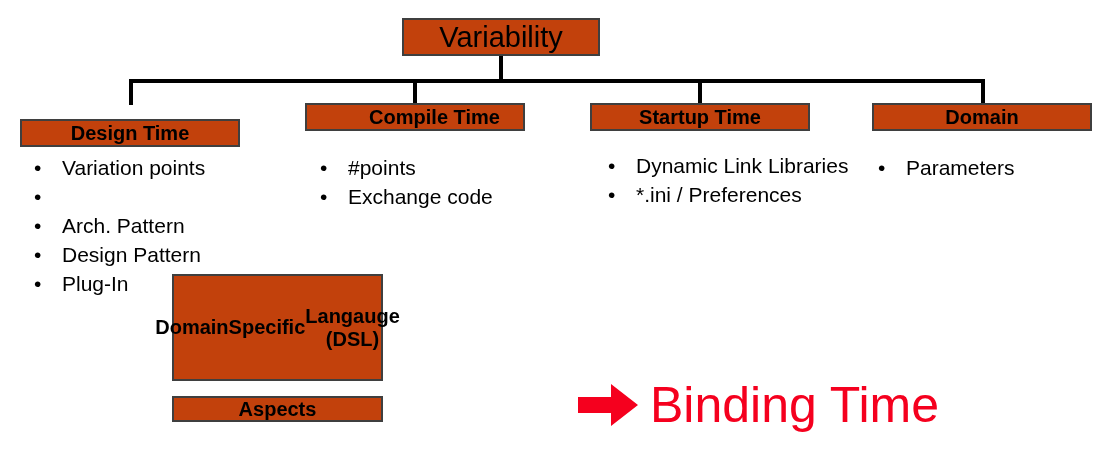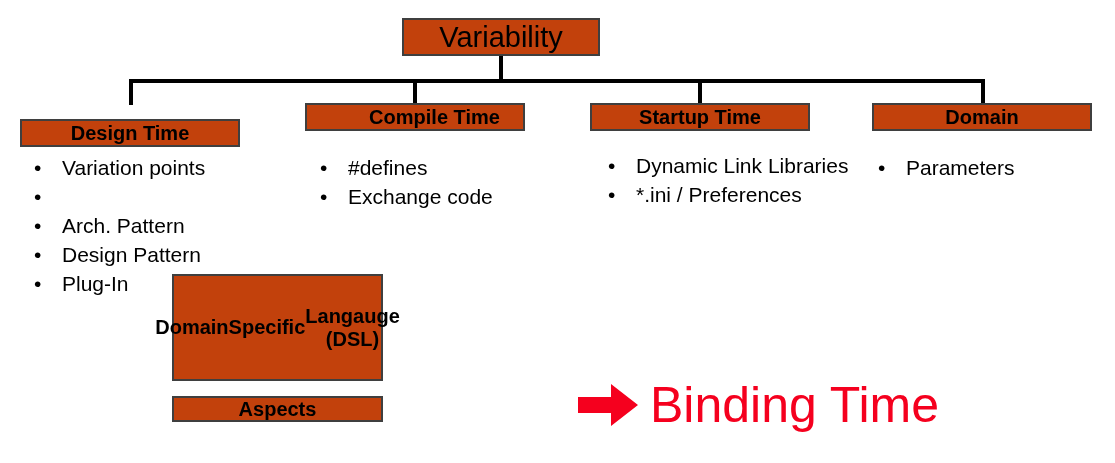--- a/index.html
+++ b/index.html
@@ -164,21 +164,21 @@
   </div>
   <div class="bullet-row">
     <span class="bullet-dot">•</span>
     <span class="bullet-text"><span>Plug-In</span><span class="small-tag"></span></span>
   </div>
 </div>
 
 <div class="bullets" id="list-compile-time">
   <div class="bullet-row">
     <span class="bullet-dot">•</span>
-    <span class="bullet-text">#defines</span>
+    <span class="bullet-text">#points</span>
   </div>
   <div class="bullet-row">
     <span class="bullet-dot">•</span>
     <span class="bullet-text">Exchange code</span>
   </div>
 </div>
 
 <div class="bullets" id="list-startup-time">
   <div class="bullet-row">
     <span class="bullet-dot">•</span>

